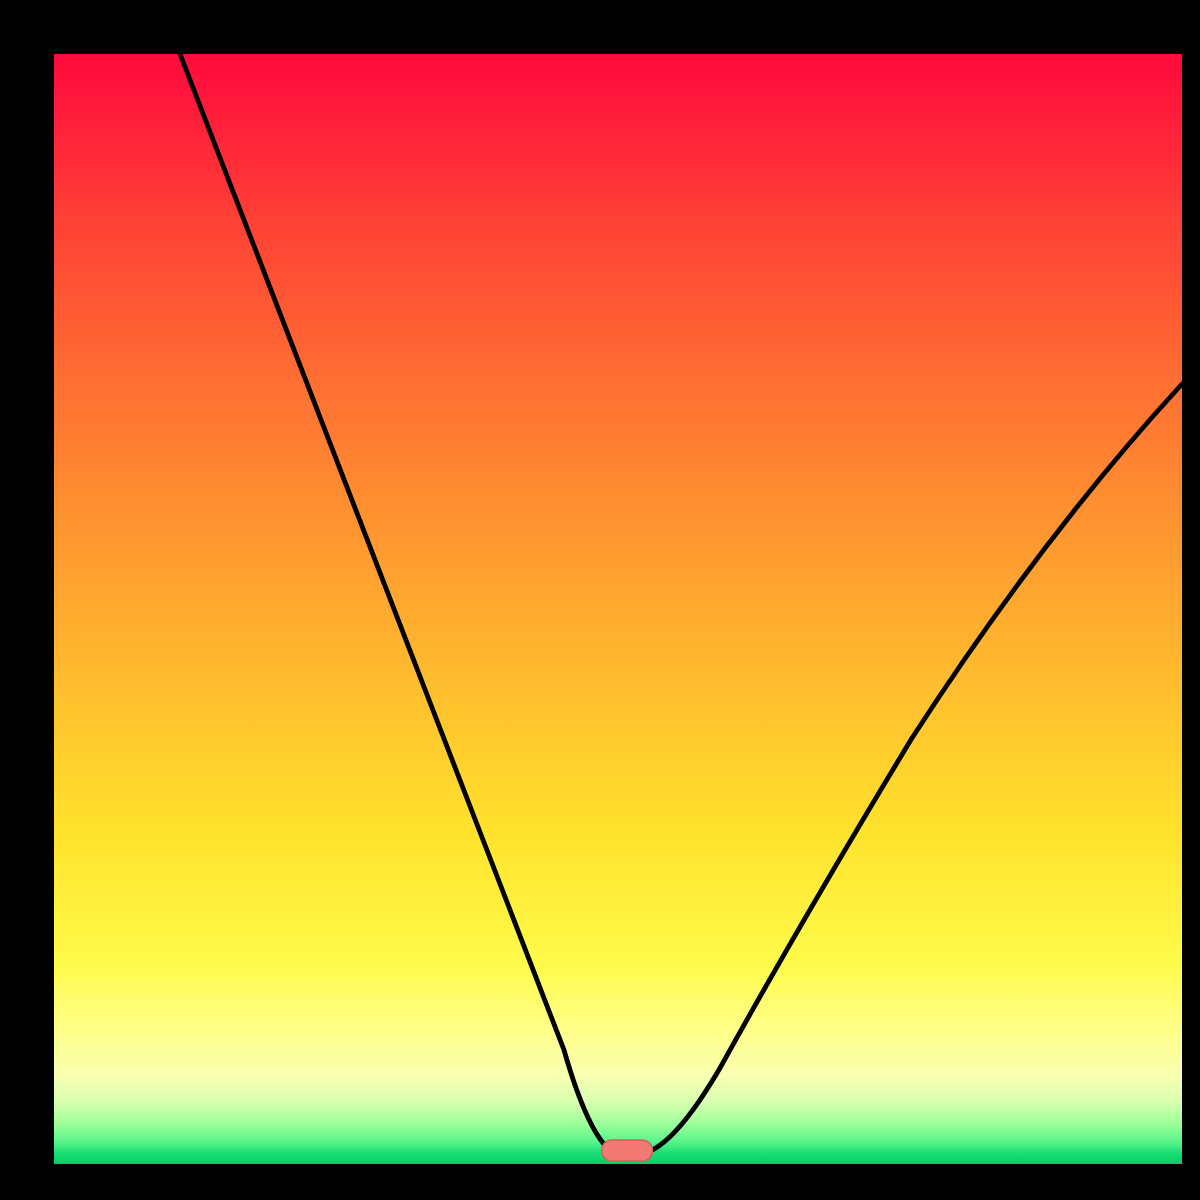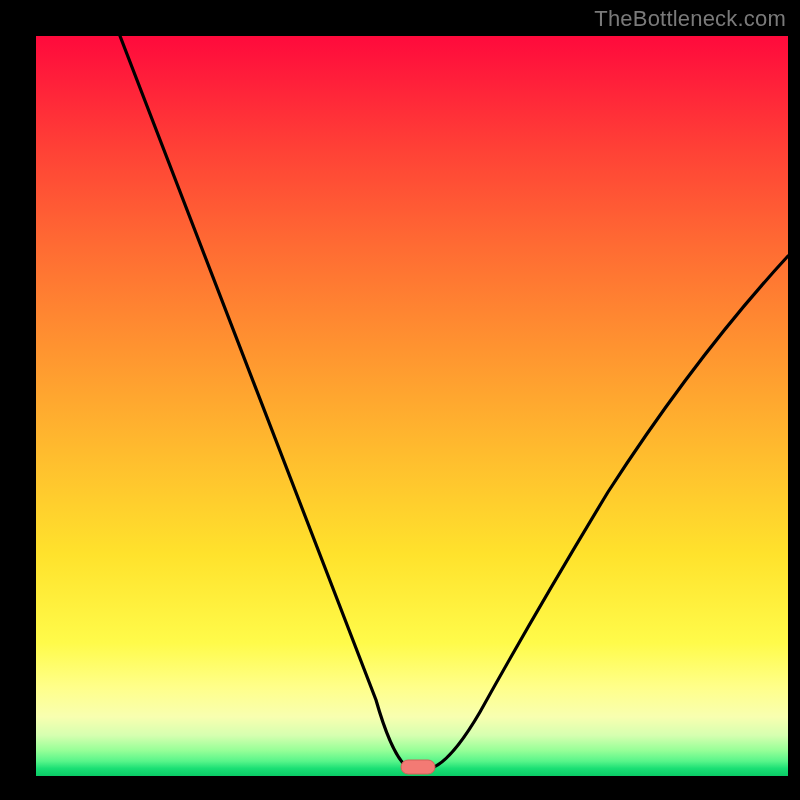--- a/index.html
+++ b/index.html
@@ -78,14 +78,13 @@
                Q 356 720 372 732
                L 396 732
                Q 416 724 444 676
                Q 500 575 572 456
                Q 660 320 752 220" fill="none" stroke="#000" stroke-width="3.2" stroke-linecap="round"></path>
 
       <rect x="365" y="724" width="34" height="14" rx="7" ry="7" fill="#f37a74" stroke="#d6605a" stroke-width="1"></rect>
     </svg>
   </div>
 
-  <div class="watermark">TheBottleneck.com</div>
 </div>
 
 </body></html>

